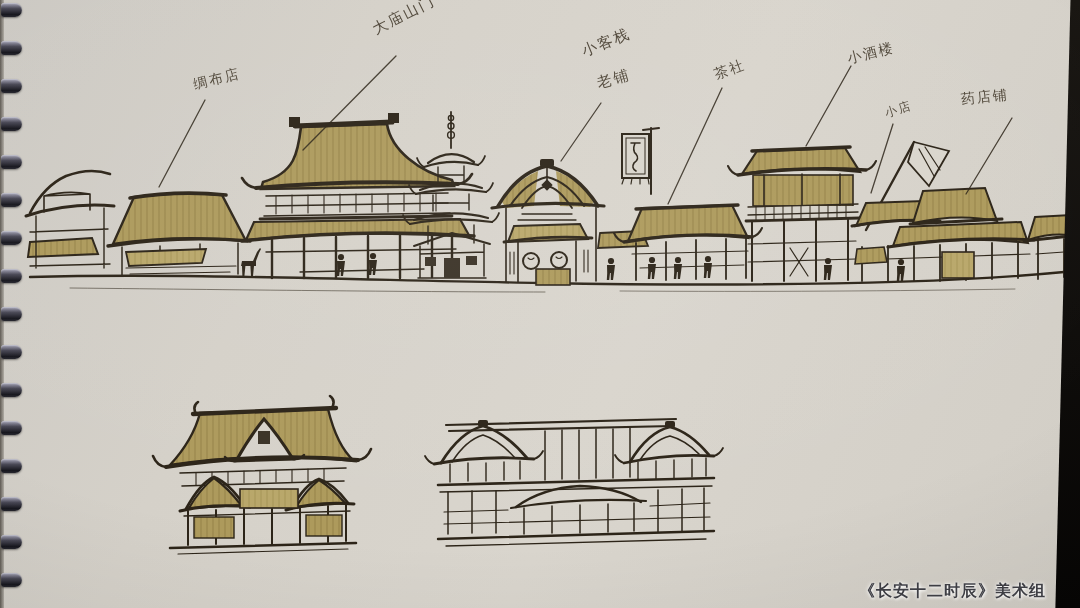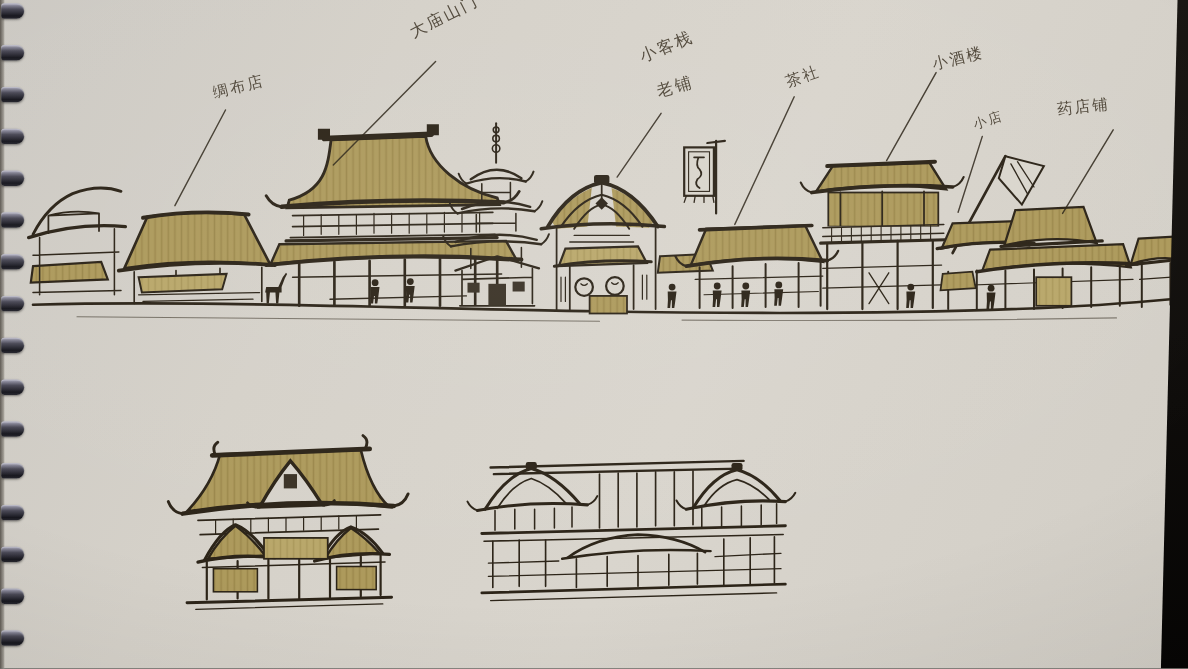--- a/index.html
+++ b/index.html
@@ -291,13 +291,14 @@
       <span class="ring" style="top: 383px;"></span>
       <span class="ring" style="top: 421px;"></span>
       <span class="ring" style="top: 459px;"></span>
       <span class="ring" style="top: 497px;"></span>
       <span class="ring" style="top: 535px;"></span>
       <span class="ring" style="top: 573px;"></span>
     </div>
   <div class="page-edge-right"></div>
   <div class="vignette"></div>
 
+  <div class="caption">《长安十二时辰》美术组</div>
 </div>
 
 </body></html>

